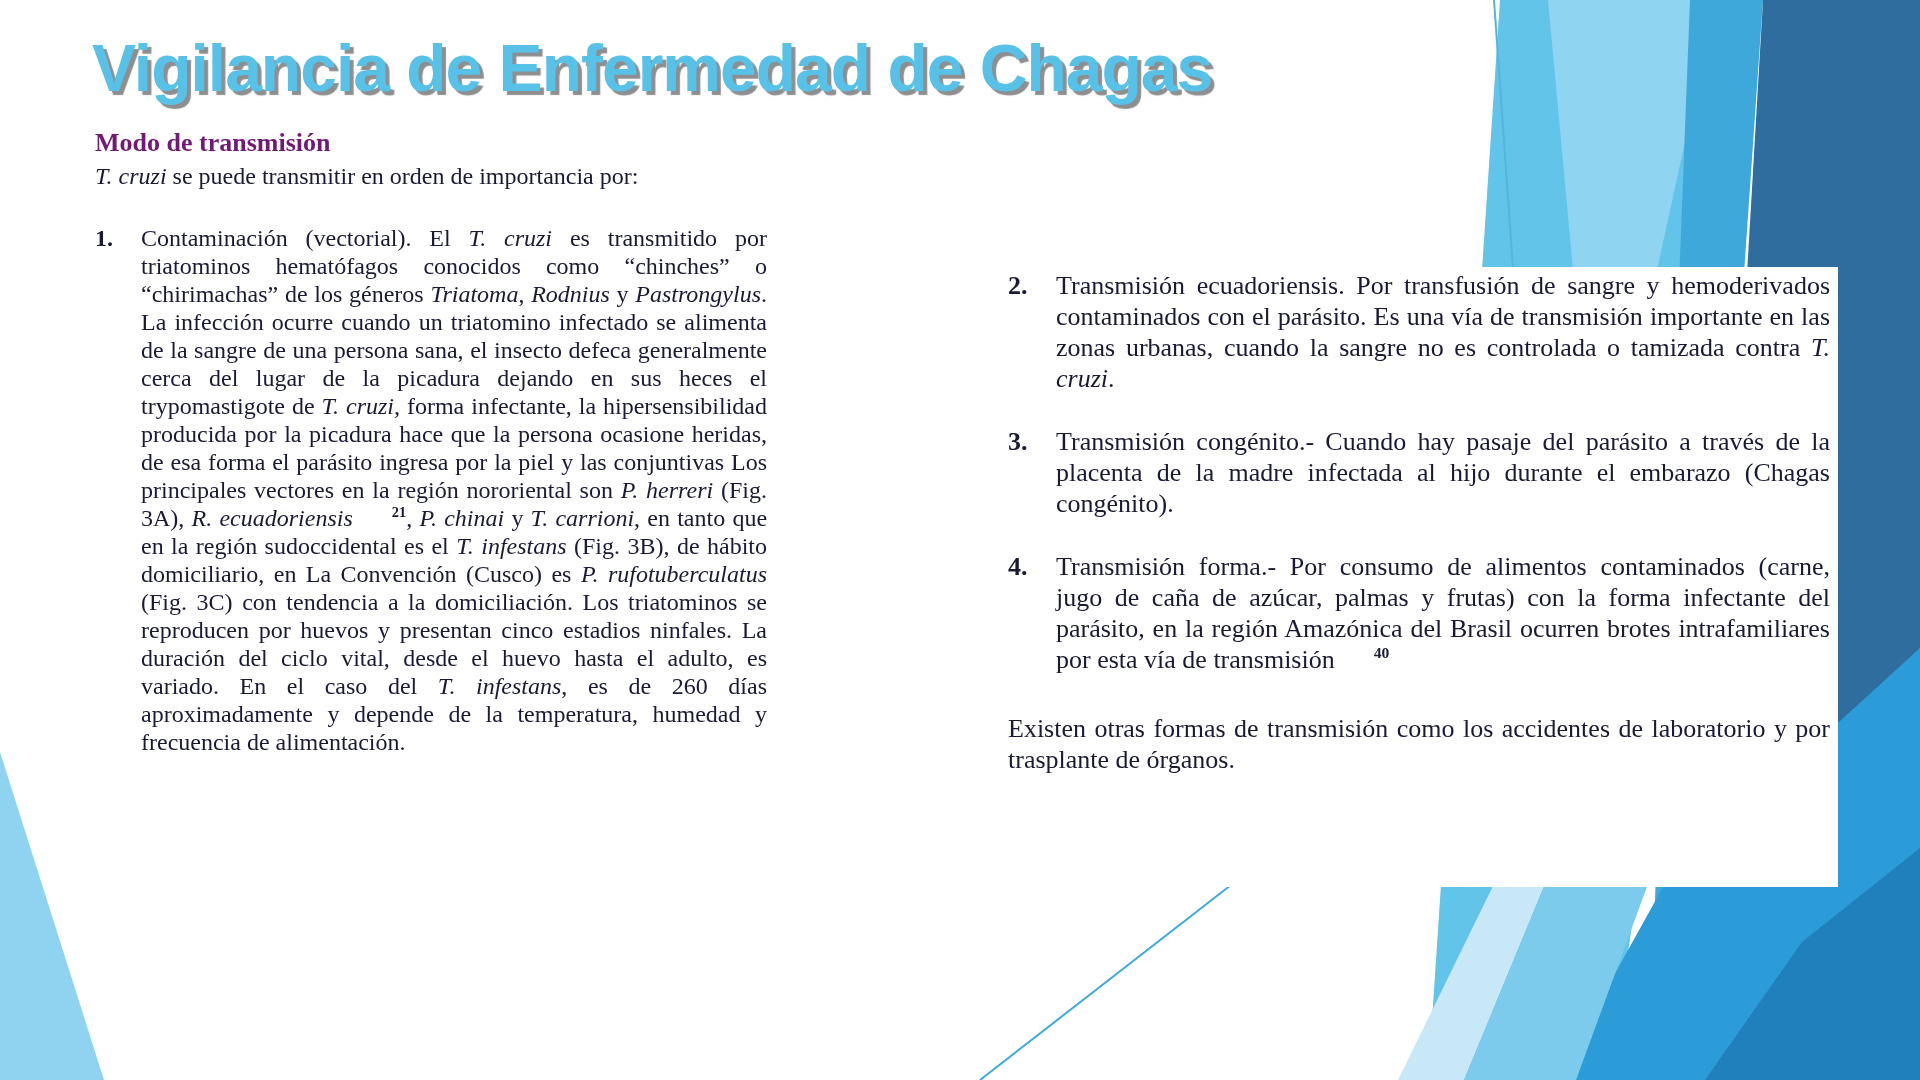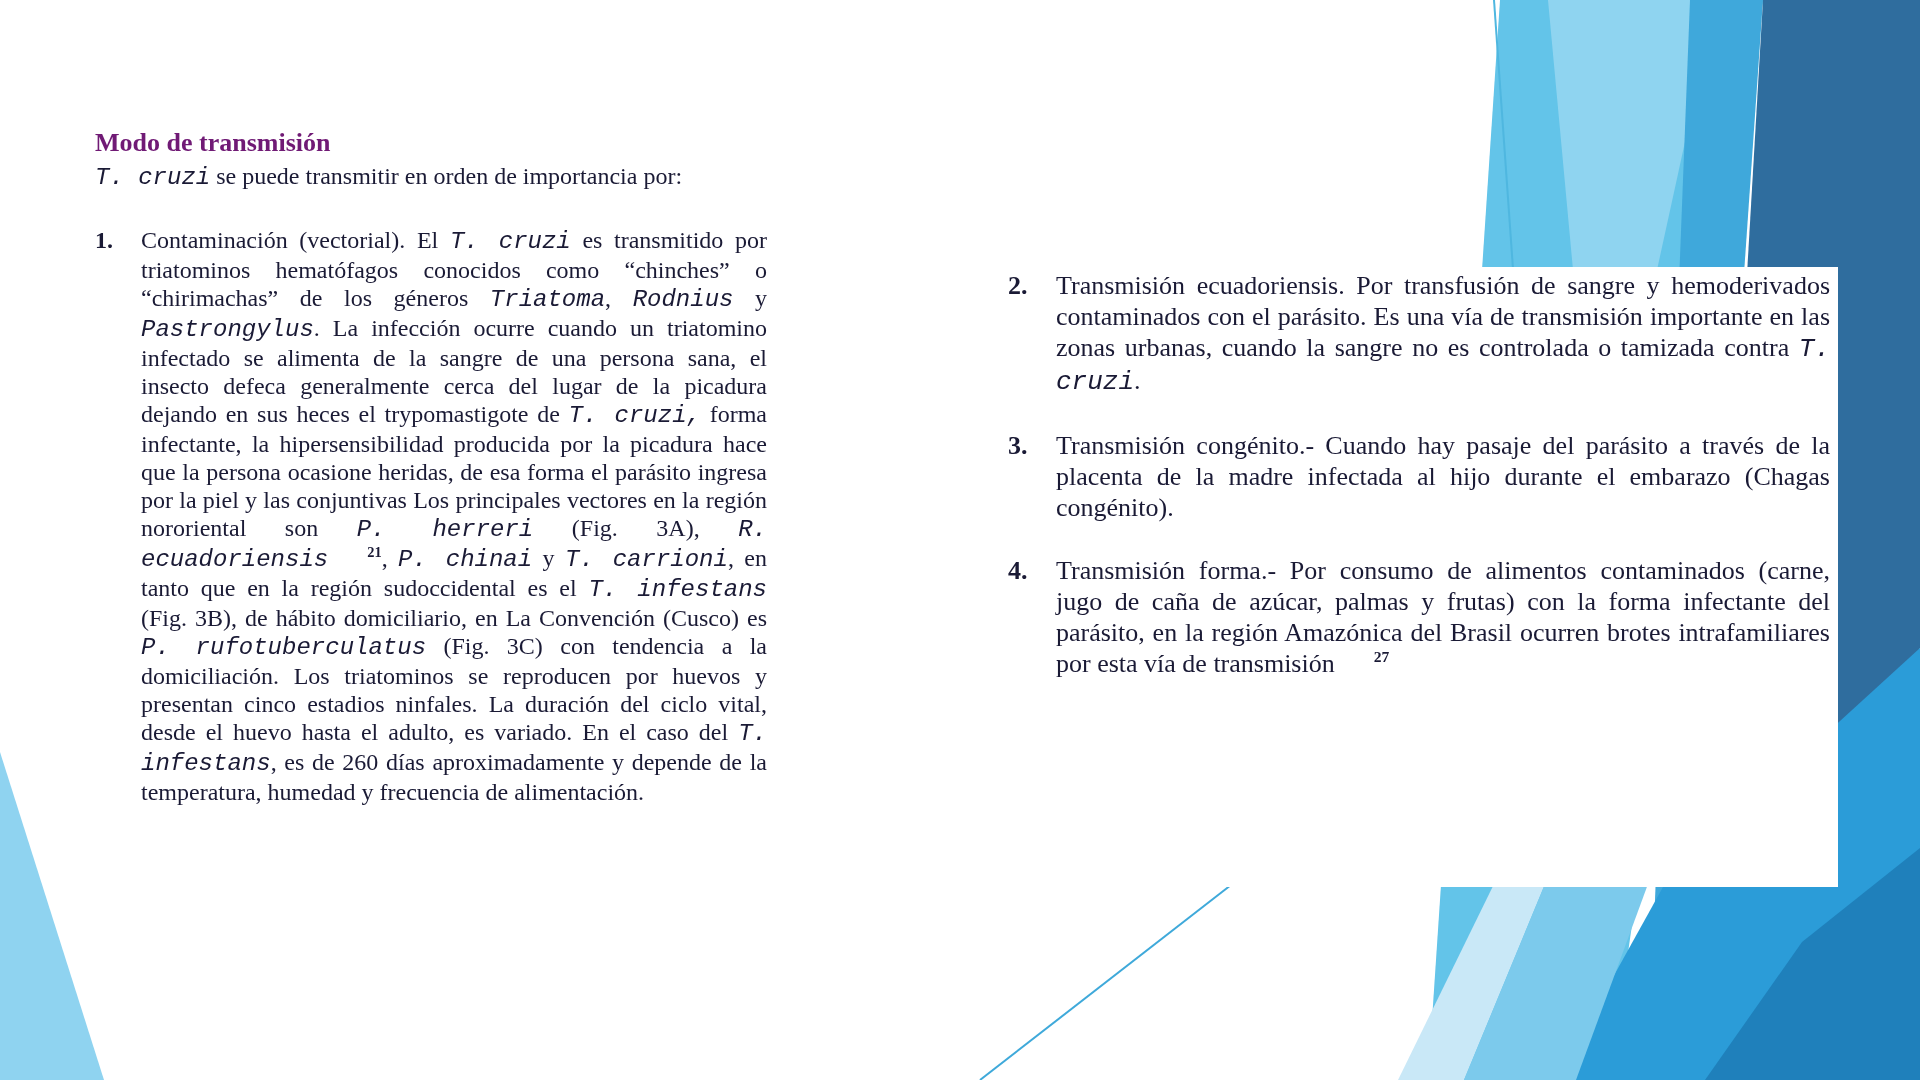--- a/index.html
+++ b/index.html
@@ -55,21 +55,21 @@
     flex:0 0 46px;
     font-weight:bold;
     font-size:24px;line-height:28px;
   }
   .col-right .item{margin-top:0;margin-bottom:32px;}
   .col-right .item .num{font-size:26px;line-height:31px;flex:0 0 48px;}
   .item .body{flex:1;}
   .item strong{font-weight:normal;}
   .outro{margin-top:38px;}
   sup{font-size:60%;line-height:0;vertical-align:super;font-weight:bold;margin-left:39px;}
-  em{font-style:italic;font-family:Liberation Mono, monospace;}
+  em{font-style:italic;}
 </style>
 </head>
 <body>
 
 <div class="slide">
 
   <svg class="deco" width="1920" height="1080" viewBox="0 0 1920 1080" aria-hidden="true">
 
     <polygon points="1500,0 1763,0 1610,1080 1428,1080" fill="#63c4e9"></polygon>
     <polygon points="1548,0 1716,0 1598,540" fill="#8fd4f0"></polygon>
@@ -81,20 +81,21 @@
     <polygon points="1545,884 1648,884 1576,1080 1464,1080" fill="#7ccaec"></polygon>
 
     <polygon points="0,752 0,1080 104,1080" fill="#8fd3f0"></polygon>
 
     <line x1="1494" y1="0" x2="1556" y2="878" stroke="#4fb7e0" stroke-width="2"></line>
     <line x1="1240" y1="878" x2="980" y2="1080" stroke="#3fa9da" stroke-width="2"></line>
   </svg>
 
   <div class="whitebox"></div>
 
+  <h1 class="title">Vigilancia de Enfermedad de Chagas</h1>
 
   <div class="col-left">
     <h2 class="section">Modo de transmisión</h2>
     <p class="para"><em>T. cruzi</em> se puede transmitir en orden de importancia por:</p>
 
     <div class="item">
       <span class="num">1.</span>
       <p class="para body"><strong>Contaminación (vectorial).</strong> <span>El <em>T. cruzi</em> es transmitido por triatominos hematófagos conocidos como “chinches” o “chirimachas” de los géneros <em>Triatoma</em>, <em>Rodnius</em> y <em>Pastrongylus</em>. La infección ocurre cuando un triatomino infectado se alimenta de la sangre de una persona sana, el insecto defeca generalmente cerca del lugar de la picadura dejando en sus heces el trypomastigote de <em>T. cruzi,</em> forma infectante, la hipersensibilidad producida por la picadura hace que la persona ocasione heridas, de esa forma el parásito ingresa por la piel y las conjuntivas Los principales vectores en la región nororiental son <em>P. herreri</em> (Fig. 3A), <em>R. ecuadoriensis</em><sup>21</sup>, <em>P. chinai</em> y <em>T. carrioni</em>, en tanto que en la región sudoccidental es el <em>T. infestans</em> (Fig. 3B), de hábito domiciliario, en La Convención (Cusco) es <em>P. rufotuberculatus</em> (Fig. 3C) con tendencia a la domiciliación. Los triatominos se reproducen por huevos y presentan cinco estadios ninfales. La duración del ciclo vital, desde el huevo hasta el adulto, es variado. En el caso del <em>T. infestans</em>, es de 260 días aproximadamente y depende de la temperatura, humedad y frecuencia de alimentación.</span></p>
     </div>
   </div>
@@ -105,18 +106,19 @@
       <p class="para body"><strong>Transmisión ecuadoriensis.</strong> <span>Por transfusión de sangre y hemoderivados contaminados con el parásito. Es una vía de transmisión importante en las zonas urbanas, cuando la sangre no es controlada o tamizada contra <em>T. cruzi</em>.</span></p>
     </div>
 
     <div class="item">
       <span class="num">3.</span>
       <p class="para body"><strong>Transmisión congénito.-</strong> <span>Cuando hay pasaje del parásito a través de la placenta de la madre infectada al hijo durante el embarazo (Chagas congénito).</span></p>
     </div>
 
     <div class="item">
       <span class="num">4.</span>
-      <p class="para body"><strong>Transmisión forma.-</strong> <span>Por consumo de alimentos contaminados (carne, jugo de caña de azúcar, palmas y frutas) con la forma infectante del parásito, en la región Amazónica del Brasil ocurren brotes intrafamiliares por esta vía de transmisión<sup>27</sup></span></p>
+      <p class="para body"><strong>Transmisión forma.-</strong> <span>Por consumo de alimentos contaminados (carne, jugo de caña de azúcar, palmas y frutas) con la forma infectante del parásito, en la región Amazónica del Brasil ocurren brotes intrafamiliares por esta vía de transmisión<sup>40</sup></span></p>
     </div>
 
+    <p class="para outro">Existen otras formas de transmisión como los accidentes de laboratorio y por trasplante de órganos.</p>
   </div>
 
 </div>
 
 </body></html>

